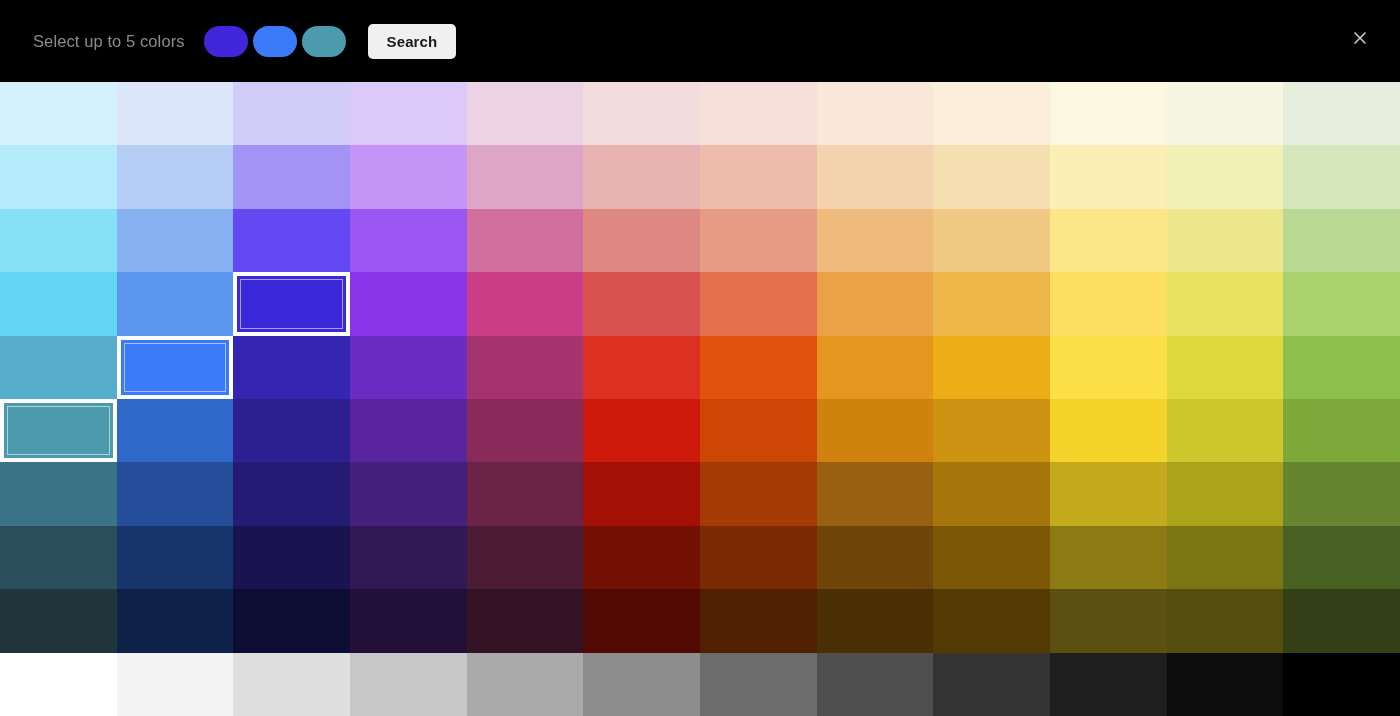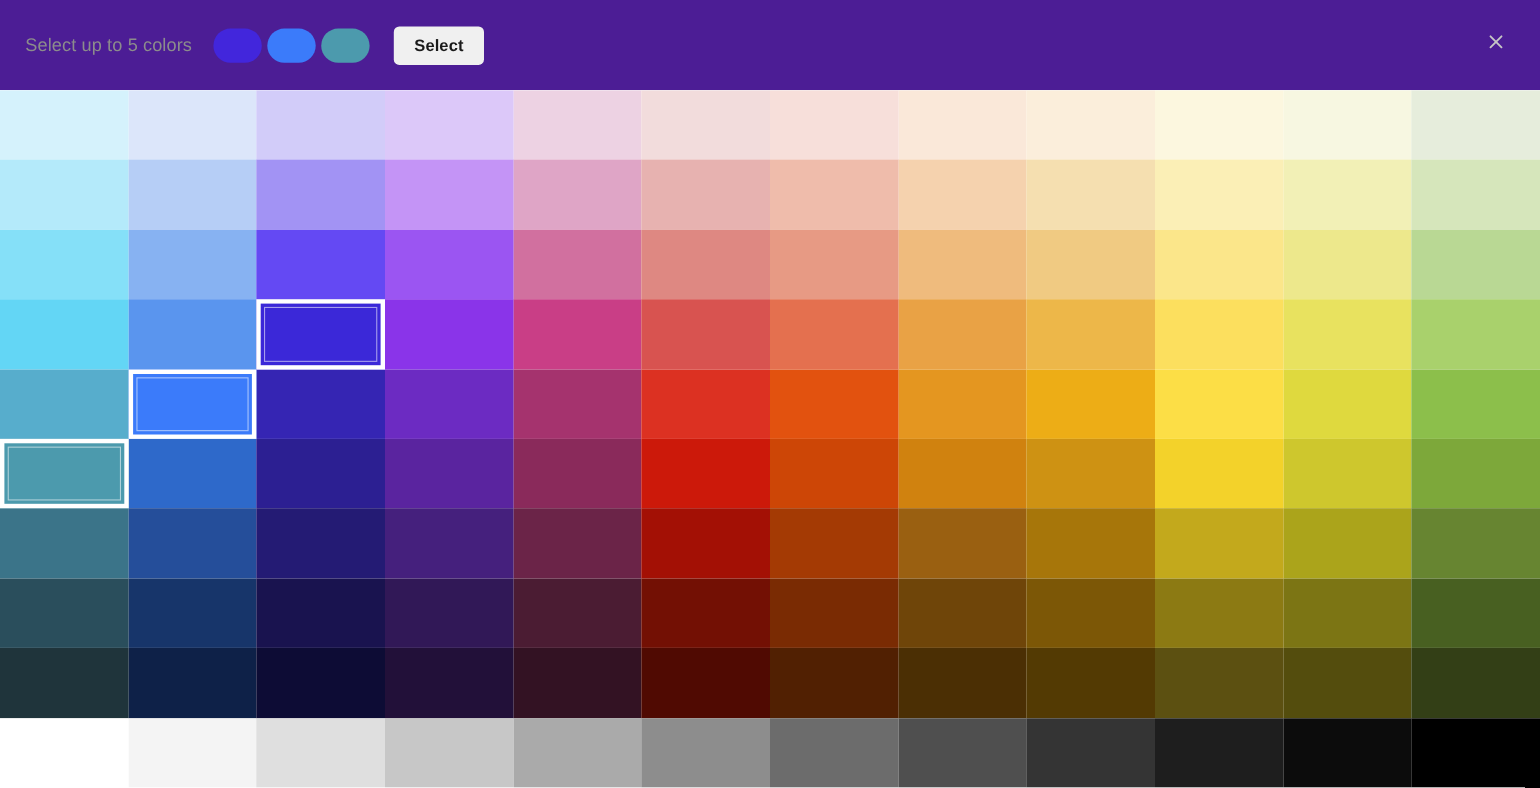--- a/index.html
+++ b/index.html
@@ -23,24 +23,24 @@
     display: flex;
     flex-direction: column;
   }
 
   
   .toolbar {
     height: 82px;
     flex: 0 0 82px;
     display: flex;
     align-items: center;
-    padding: 0 0 0 23px;
+    padding: 0 0 0 33px;
     box-sizing: border-box;
     position: relative;
-    background: #4c1d95;
+    background: #000000;
   }
 
   .toolbar-label {
     font-size: 16.5px;
     color: #8c8c8c;
     letter-spacing: 0.1px;
     white-space: nowrap;
     font-weight: 400;
   }
 
@@ -147,21 +147,21 @@
   <div class="toolbar">
 
     <span class="toolbar-label">Select up to 5 colors</span>
 
     <div class="chips">
         <button class="chip" style="background: rgb(66, 38, 220);"></button>
         <button class="chip" style="background: rgb(59, 123, 250);"></button>
         <button class="chip" style="background: rgb(76, 154, 173);"></button>
       </div>
 
-    <button class="search-button">Select</button>
+    <button class="search-button">Search</button>
 
     <button class="close-button">
       <svg class="close-icon" viewBox="0 0 16 16">
         <path d="M3 3 L13 13 M13 3 L3 13" stroke="#c6c6c6" stroke-width="1.7" fill="none" stroke-linecap="round"></path>
       </svg>
     </button>
 
   </div>
 
   <div class="grid-wrap">

